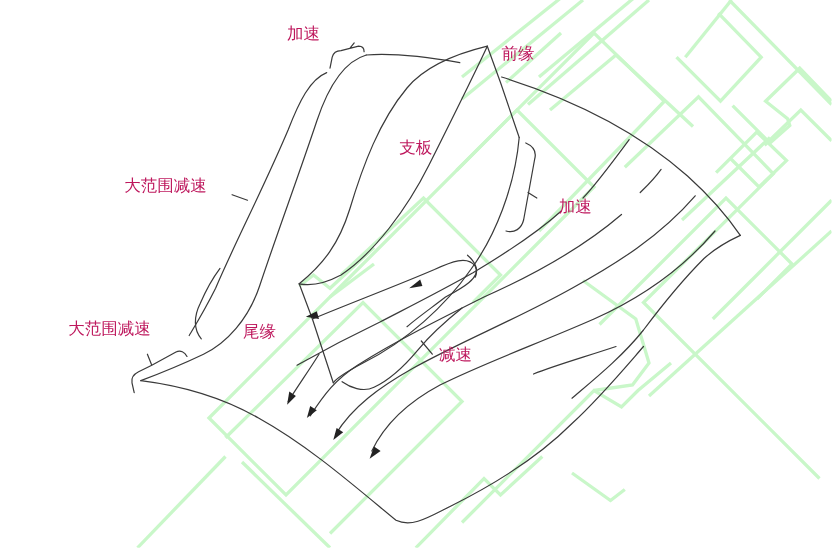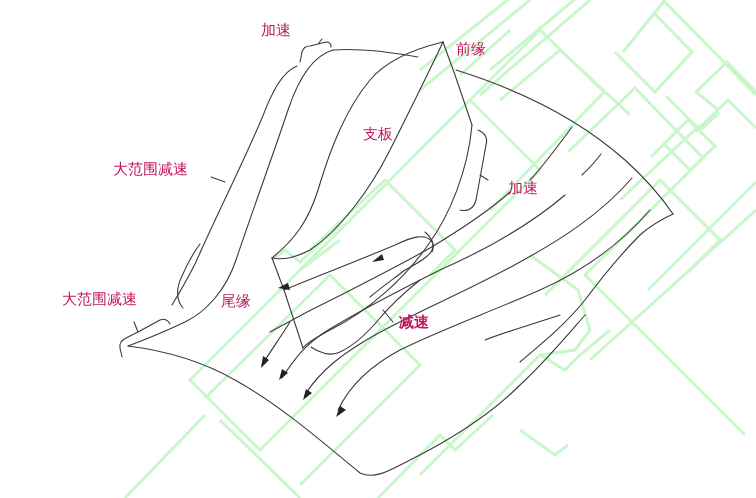--- a/index.html
+++ b/index.html
@@ -150,13 +150,13 @@
   </g>
 </svg>
 
 <div class="label" style="left:261px; top:23px;">加速</div>
 <div class="label" style="left:456px; top:42px;text-align:center;">前缘</div>
 <div class="label" style="left:363px; top:127px;">支板</div>
 <div class="label" style="left:113px; top:162px;">大范围减速</div>
 <div class="label" style="left:508px; top:181px;">加速</div>
 <div class="label" style="left:62px; top:292px;">大范围减速</div>
 <div class="label" style="left:221px; top:294px;">尾缘</div>
-<div class="label" style="left:399px; top:315px;font-weight:bold;">减速</div>
+<div class="label" style="left:399px; top:315px;">减速</div>
 
 </body></html>

